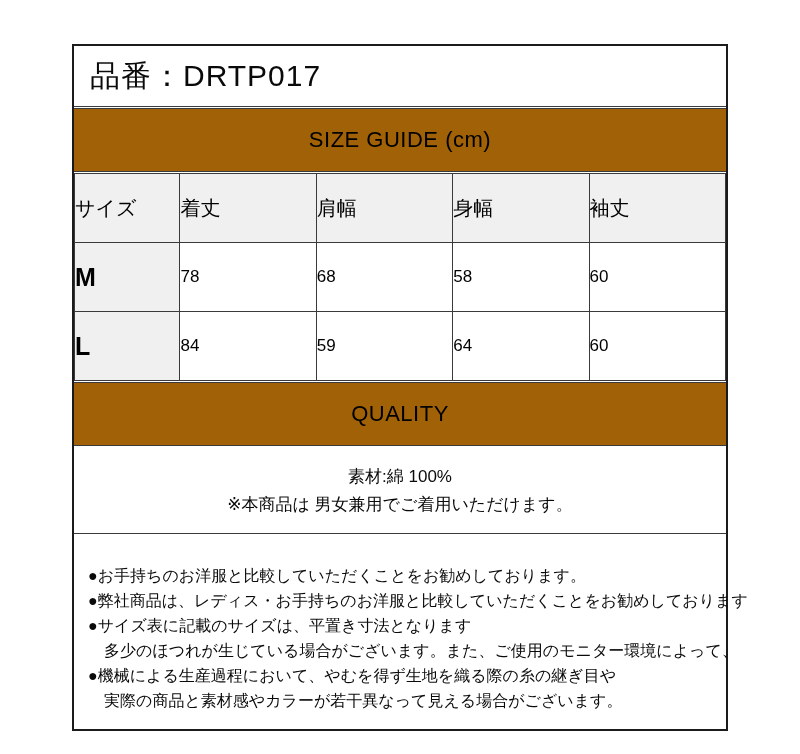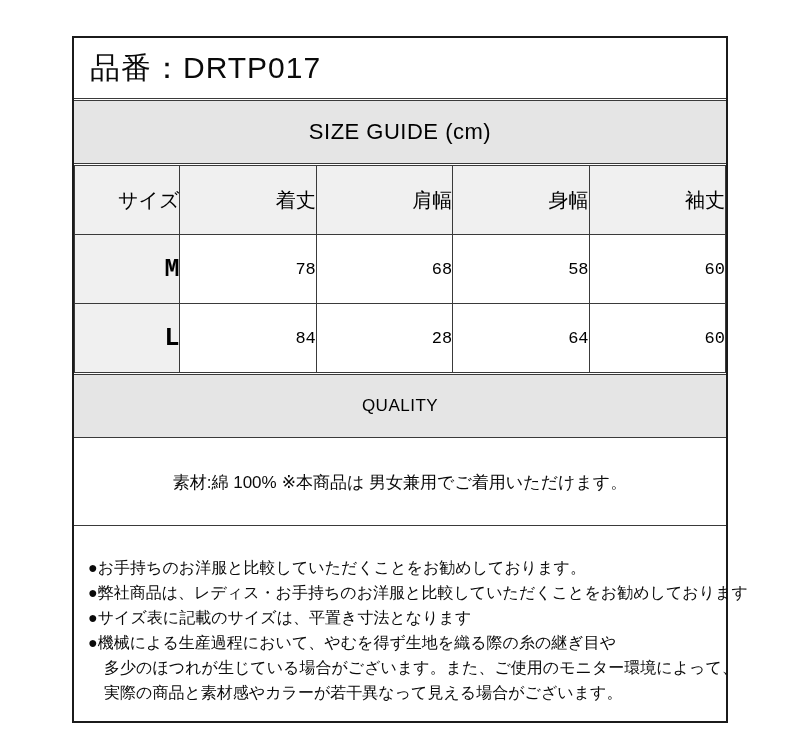--- a/index.html
+++ b/index.html
@@ -4,21 +4,21 @@
 <style>
   * { margin: 0; padding: 0; box-sizing: border-box; }
   html, body {
     width: 800px; height: 754px;
     background: #ffffff;
     font-family: "Liberation Sans", "DejaVu Sans", sans-serif;
     color: #000;
   }
   .sheet {
     position: absolute;
-    left: 72px; top: 36px;
+    left: 72px; top: 44px;
     width: 656px; height: 687px;
     border: 2px solid #1b1b1b;
     background: #fff;
     display: flex;
     flex-direction: column;
   }
   
   .sec-hinban {
     height: 61px;
     flex: none;
@@ -32,64 +32,63 @@
     font-size: 30px;
     letter-spacing: 1px;
     color: #0a0a0a;
   }
   
   .band {
     flex: none;
     display: flex;
     align-items: center;
     justify-content: center;
-    background: #e5e5e5;
+    background: #a16207;
     border-top: 1.5px solid #3a3a3a;
     border-bottom: 1.5px solid #3a3a3a;
     margin: 1px 0;
   }
   .band.size-guide { height: 64px; }
   .band.quality    { height: 64px; }
   .band.size-guide .txt { font-size: 22px; letter-spacing: 0.5px; }
-  .band.quality .txt    { font-size: 17px; letter-spacing: 0.5px; }
+  .band.quality .txt    { font-size: 22px; letter-spacing: 0.5px; }
   
   table.size-table {
     flex: none;
     width: 100%;
     border-collapse: collapse;
     table-layout: fixed;
   }
   table.size-table tr { height: 69px; }
   table.size-table th,
   table.size-table td {
     border: 1.5px solid #3a3a3a;
-    text-align: right;
+    text-align: left;
     vertical-align: middle;
     background: #fff;
-    font-family: Liberation Mono, monospace;
   }
   table.size-table tr.hdr th {
     background: #f0f0f0;
     font-weight: normal;
     font-size: 20px;
   }
   table.size-table th.size-cell {
     background: #f0f0f0;
     font-weight: bold;
     font-size: 25px;
   }
   table.size-table td { font-size: 17px; }
   col.c-size { width: 16.2%; }
   col.c-val  { width: 20.95%; }
   
   .sec-material {
     height: 87px;
     flex: none;
     display: flex;
-    flex-direction: row;
+    flex-direction: column;
     align-items: center;
     justify-content: center;
     gap: 5px;
     border-bottom: 1.5px solid #3a3a3a;
     background: #fff;
   }
   .sec-material .line { font-size: 17px; color: #0a0a0a; }
   
   .sec-notes {
     flex: 1;
@@ -135,38 +134,38 @@
       <tr>
         <th class="size-cell">M</th>
         <td>78</td>
         <td>68</td>
         <td>58</td>
         <td>60</td>
       </tr>
       <tr>
         <th class="size-cell">L</th>
         <td>84</td>
-        <td>28</td>
+        <td>59</td>
         <td>64</td>
         <td>60</td>
       </tr>
     </tbody>
   </table>
 
   <div class="band quality">
     <span class="txt">QUALITY</span>
   </div>
 
   <div class="sec-material">
     <div class="line">素材:綿 100%</div>
     <div class="line">※本商品は 男女兼用でご着用いただけます。</div>
   </div>
 
   <div class="sec-notes">
     <div class="note-line">●お手持ちのお洋服と比較していただくことをお勧めしております。</div>
     <div class="note-line">●弊社商品は、レディス・お手持ちのお洋服と比較していただくことをお勧めしております</div>
     <div class="note-line">●サイズ表に記載のサイズは、平置き寸法となります</div>
+    <div class="note-line">　多少のほつれが生じている場合がございます。また、ご使用のモニター環境によって、</div>
     <div class="note-line">●機械による生産過程において、やむを得ず生地を織る際の糸の継ぎ目や</div>
-    <div class="note-line">　多少のほつれが生じている場合がございます。また、ご使用のモニター環境によって、</div>
     <div class="note-line">　実際の商品と素材感やカラーが若干異なって見える場合がございます。</div>
   </div>
 
 </div>
 
 </body></html>

